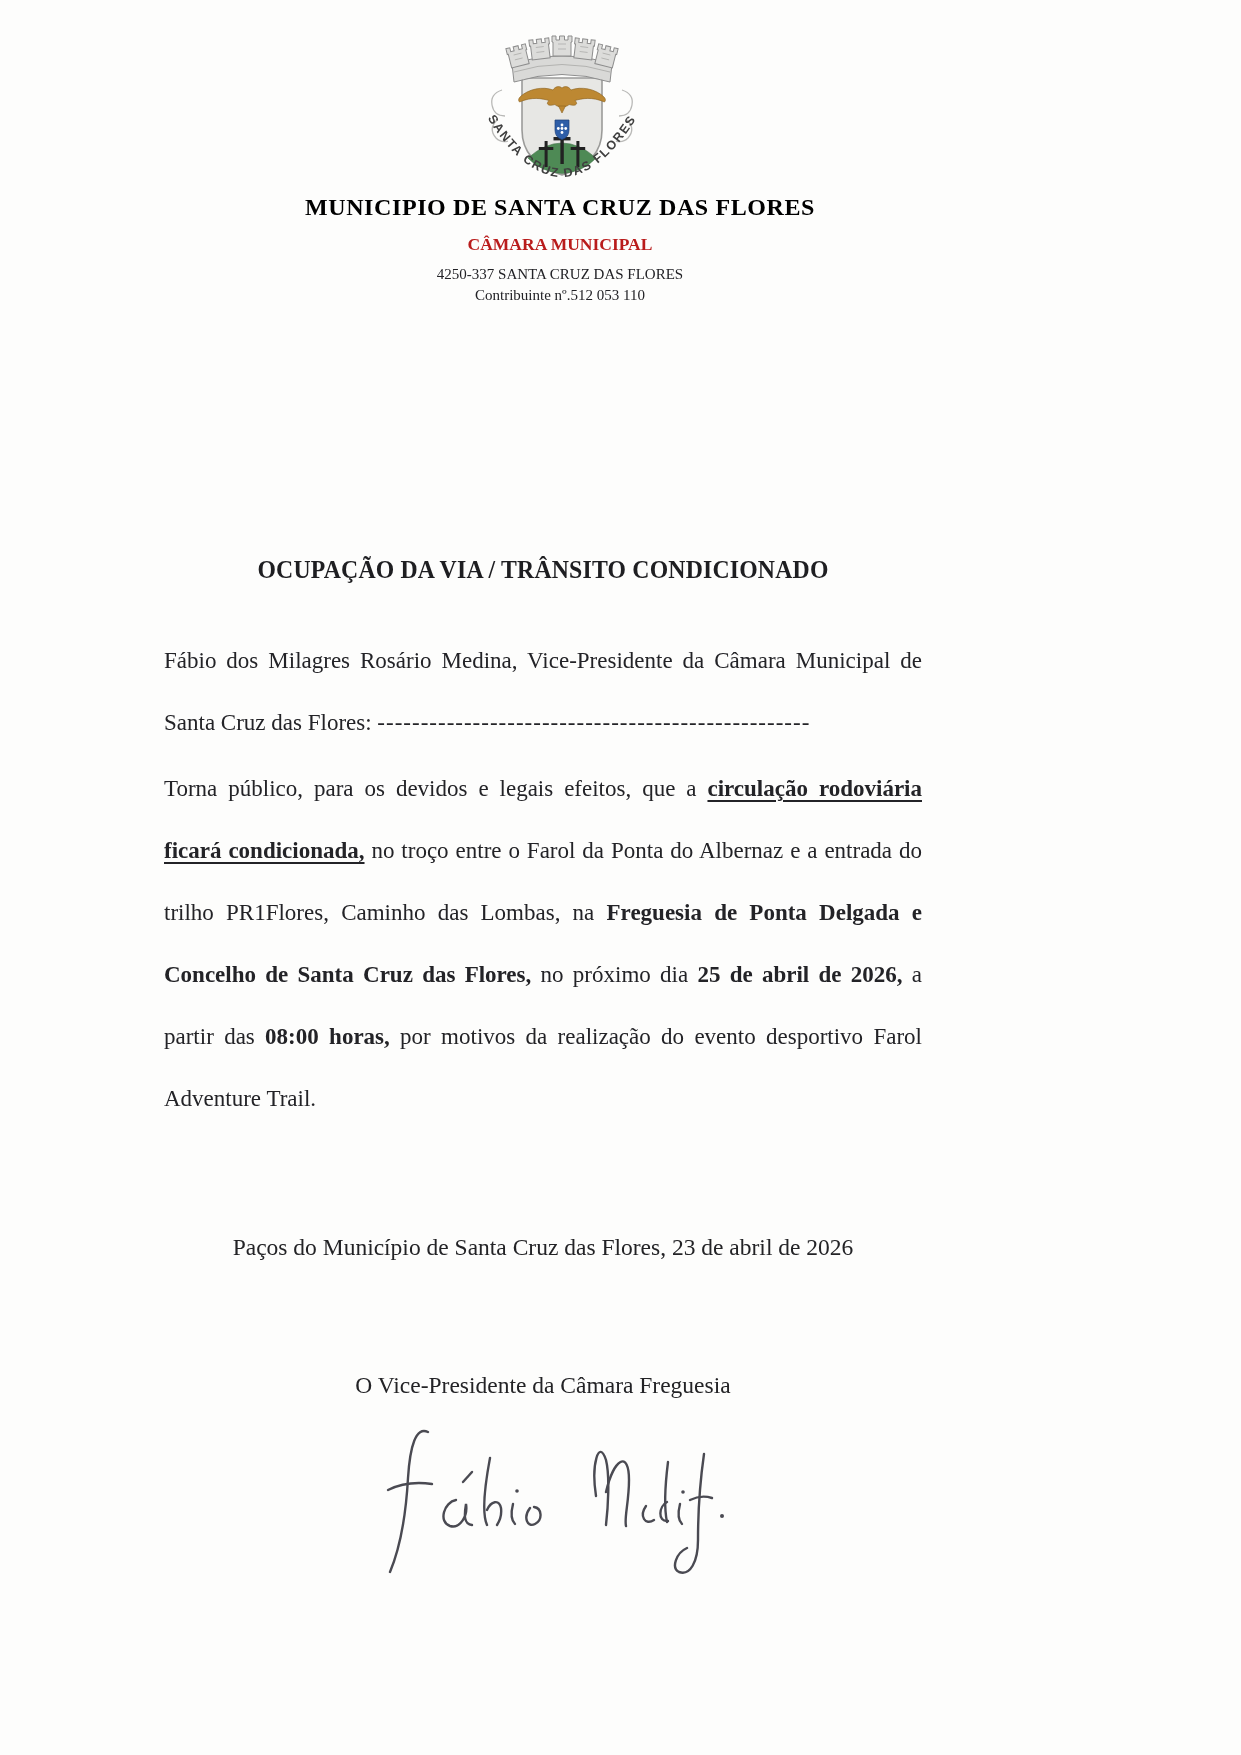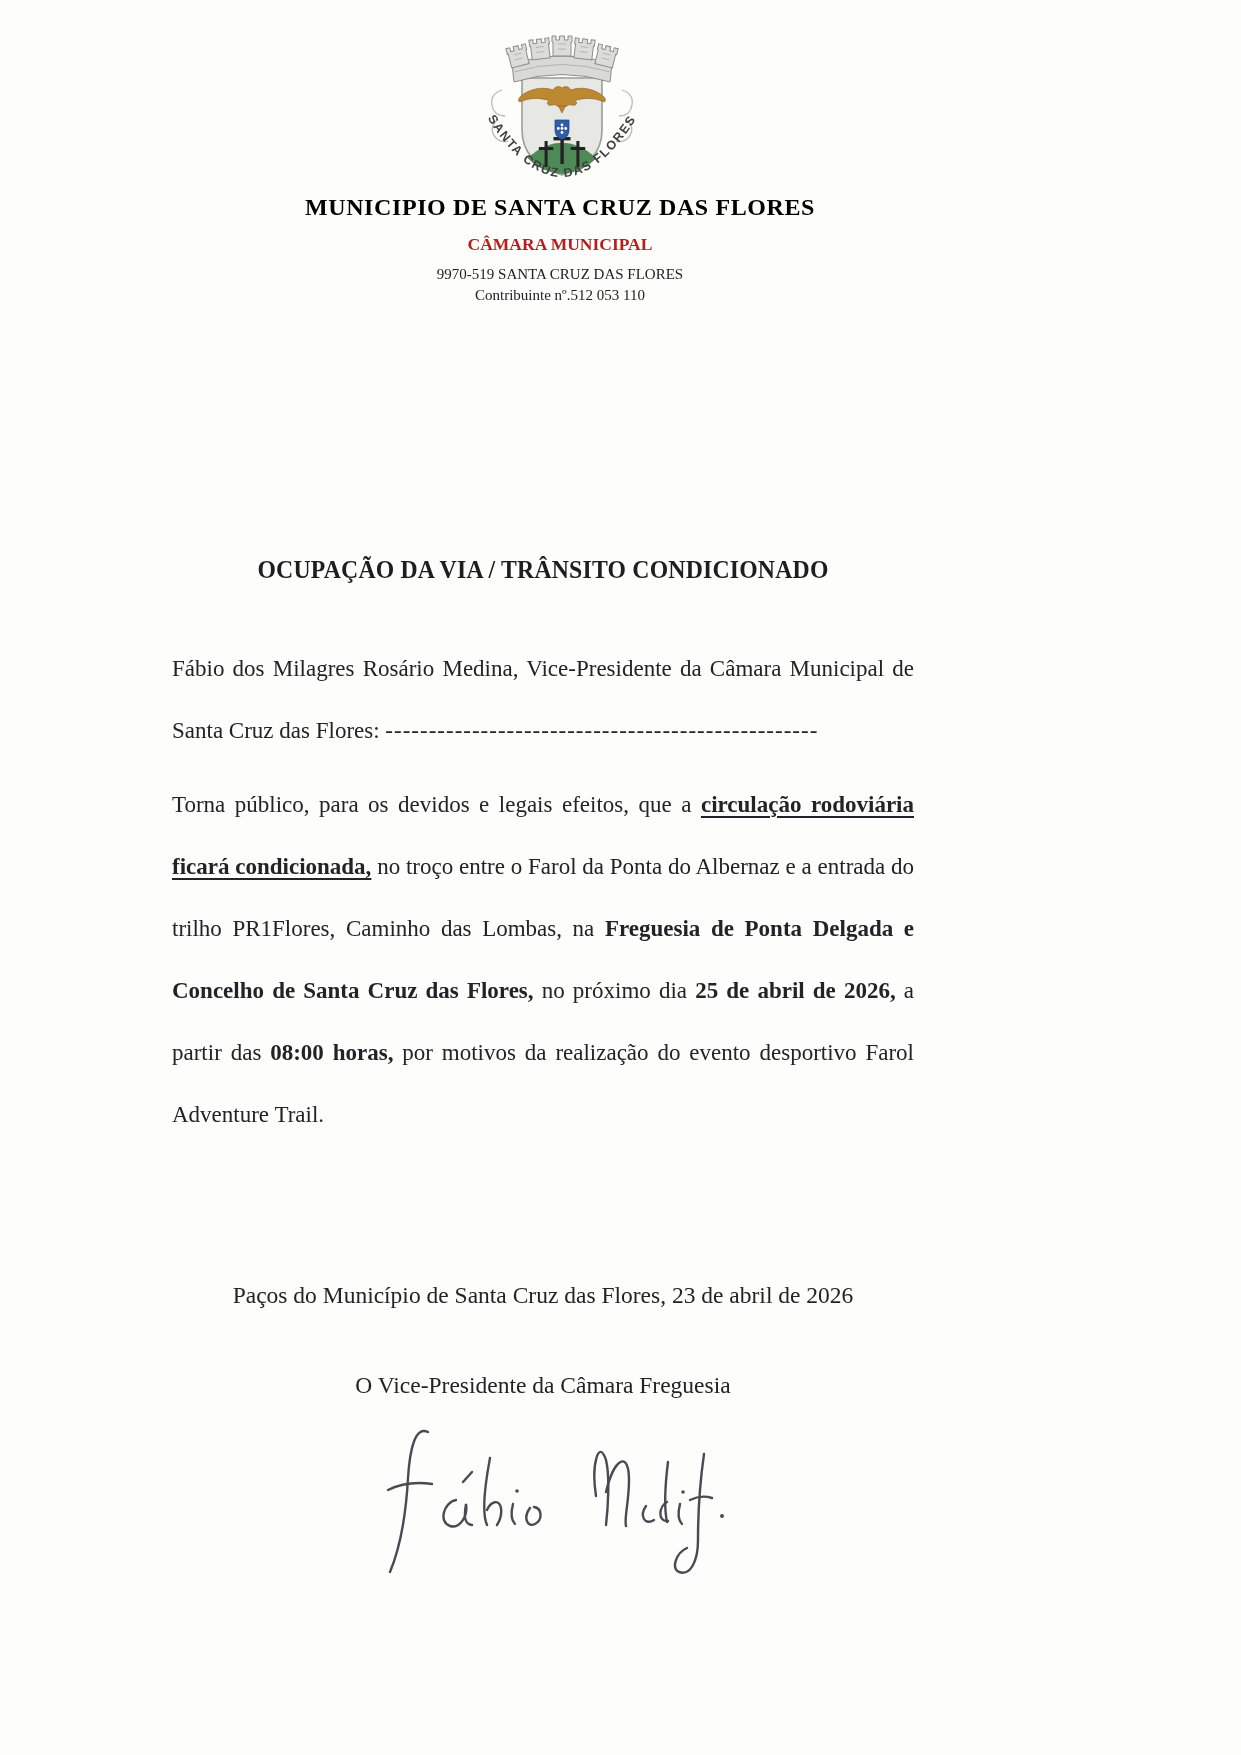--- a/index.html
+++ b/index.html
@@ -26,30 +26,30 @@
   .subject{
     position:absolute;left:160px;top:556px;width:766px;text-align:center;
     font-size:25px;font-weight:bold;color:#1e1e21;
     transform:scaleX(0.95);transform-origin:50% 50%;
     letter-spacing:0.2px;
   }
   .body-text{
     position:absolute;left:160px;top:626px;width:766px;
     font-size:23px;line-height:62px;text-align:justify;color:#232327;
   }
-  .body-text p{margin:12px;}
+  .body-text p{margin:4px;}
   .emph{
     font-weight:bold;
     text-decoration:underline;
     text-decoration-thickness:1.6px;
     text-underline-offset:4px;
   }
   .b{font-weight:bold;}
   .dashes{letter-spacing:1px;white-space:nowrap;}
-  .place-date{position:absolute;left:160px;top:1282px;width:766px;text-align:center;font-size:23.5px;}
+  .place-date{position:absolute;left:160px;top:1234px;width:766px;text-align:center;font-size:23.5px;}
   .sig-title{position:absolute;left:160px;top:1372px;width:766px;text-align:center;font-size:23.5px;}
   .signature-wrap{position:absolute;left:360px;top:1398px;width:380px;height:210px;}
   .sig-name{position:absolute;left:160px;top:1636px;width:766px;text-align:center;font-size:23.5px;}
 </style>
 </head>
 <body>
 
 <div class="sheet">
 
   <div class="crest-wrap">
@@ -107,21 +107,21 @@
       <text font-family="Liberation Sans, sans-serif" font-size="12.5" font-weight="bold" fill="#3f3f3f" letter-spacing="1.6">
         <textPath href="#bannerArc" startOffset="50%" text-anchor="middle">SANTA CRUZ DAS FLORES</textPath>
       </text>
     </svg>
   </div>
 
   <div class="header-block">
     <div class="municipality">MUNICIPIO DE SANTA CRUZ DAS FLORES</div>
     <div class="department">CÂMARA MUNICIPAL</div>
     <div class="addr">
-      <div>9970-519 SANTA CRUZ DAS FLORES</div>
+      <div>4250-337 SANTA CRUZ DAS FLORES</div>
       <div>Contribuinte nº.512 053 110</div>
     </div>
   </div>
 
 
   <div class="subject">OCUPAÇÃO DA VIA / TRÂNSITO CONDICIONADO</div>
 
   <div class="body-text">
     <p><span>Fábio dos Milagres Rosário Medina, Vice-Presidente da Câmara Municipal de Santa Cruz das Flores: </span><span class="dashes">--------------------------------------------------</span></p>
     <p><span>Torna público, para os devidos e legais efeitos, que a </span><span class="emph">circulação rodoviária ficará condicionada,</span><span> no troço entre o Farol da Ponta do Albernaz e a entrada do trilho PR1Flores, Caminho das Lombas, na </span><span class="b">Freguesia de Ponta Delgada e Concelho de Santa Cruz das Flores,</span><span> no próximo dia </span><span class="b">25 de abril de 2026,</span><span> a partir das </span><span class="b">08:00 horas,</span><span> por motivos da realização do evento desportivo Farol Adventure Trail.</span></p>

